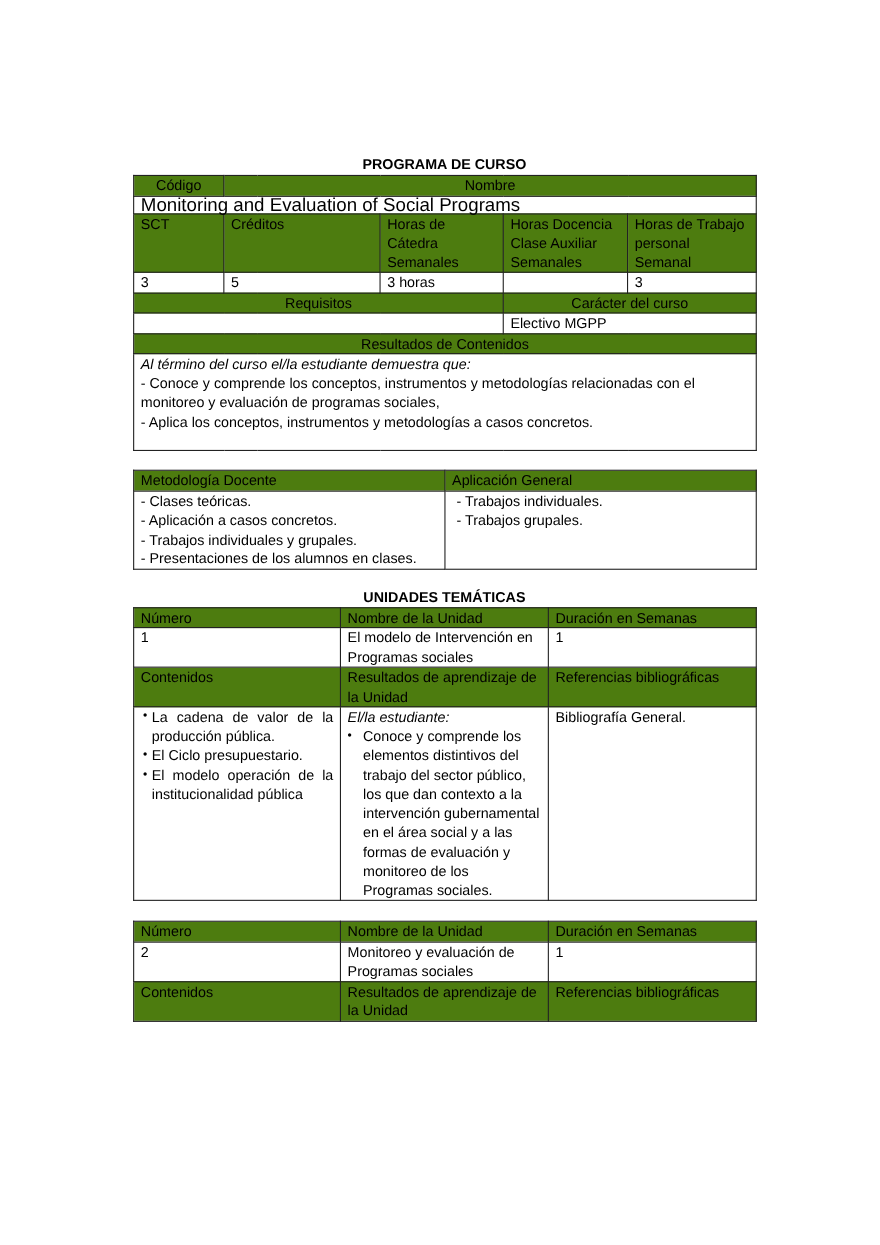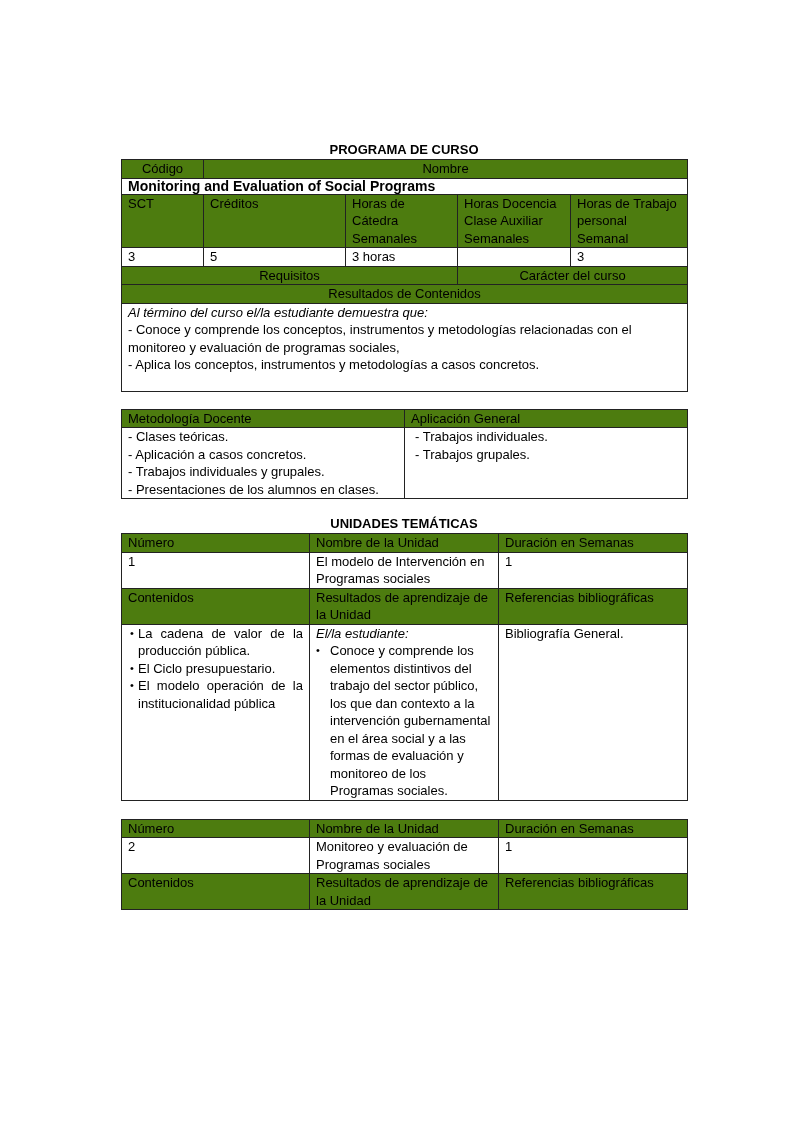--- a/index.html
+++ b/index.html
@@ -5,21 +5,21 @@
   html, body { margin: 0; padding: 0; background: #ffffff; }
   body { width: 800px; height: 1132px; position: relative; font-family: "Liberation Sans", sans-serif; color: #000; }
   .page { position: absolute; left: 121px; top: 140px; width: 566px; }
   .title { text-align: center; font-weight: bold; font-size: 13px; height: 18px; line-height: 18px; margin-top: 1px; }
   table { border-collapse: collapse; width: 566px; table-layout: fixed; font-size: 13px; }
   td { border: 1.3px solid #222; padding: 0 6px; vertical-align: top; line-height: 17.5px; }
   .g { background: #4d7c0f; }
   .c { text-align: center; }
   .b { font-weight: bold; }
   .i { font-style: italic; }
-  .arial { font-family: "Liberation Sans", sans-serif; font-size: 14px; padding-left: 6px; font-weight: bold; }
+  .arial { font-family: "Liberation Sans", sans-serif; font-size: 17px; padding-left: 6px; }
   .bul { padding-left: 0; margin: 0; list-style: none; }
   .bul li { position: relative; padding-left: 8px; }
   .bul li::before { content: "•"; position: absolute; left: 0; top: 0; font-size: 11px; }
   .just li { text-align: justify; }
   .gap { height: 18px; }
   .item { display: block; }
 </style>
 </head>
 <body>
 
@@ -54,20 +54,24 @@
     <tr>
       <td>3</td>
       <td colspan="2">5</td>
       <td>3 horas</td>
       <td></td>
       <td>3</td>
     </tr>
     <tr class="g">
       <td class="c" colspan="4">Requisitos</td>
       <td class="c" colspan="2">Carácter del curso</td>
+    </tr>
+    <tr>
+      <td colspan="4"></td>
+      <td colspan="2">Electivo MGPP</td>
     </tr>
     <tr class="g">
       <td class="c" colspan="6">Resultados de Contenidos</td>
     </tr>
     <tr>
       <td colspan="6" style="height:87px">
         <span class="item i">Al término del curso el/la estudiante demuestra que:</span>
         <span class="item">- Conoce y comprende los conceptos, instrumentos y metodologías relacionadas con el monitoreo y evaluación de programas sociales,</span>
         <span class="item">- Aplica los conceptos, instrumentos y metodologías a casos concretos.</span>
       </td>

